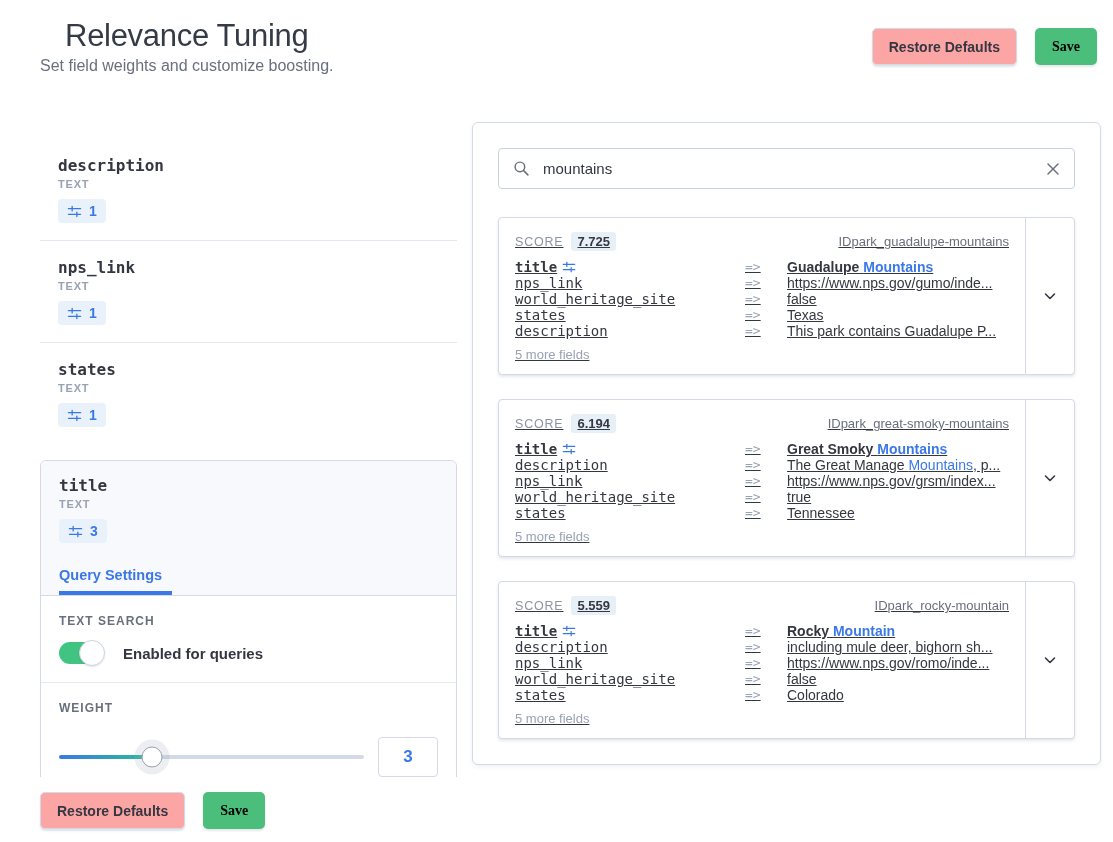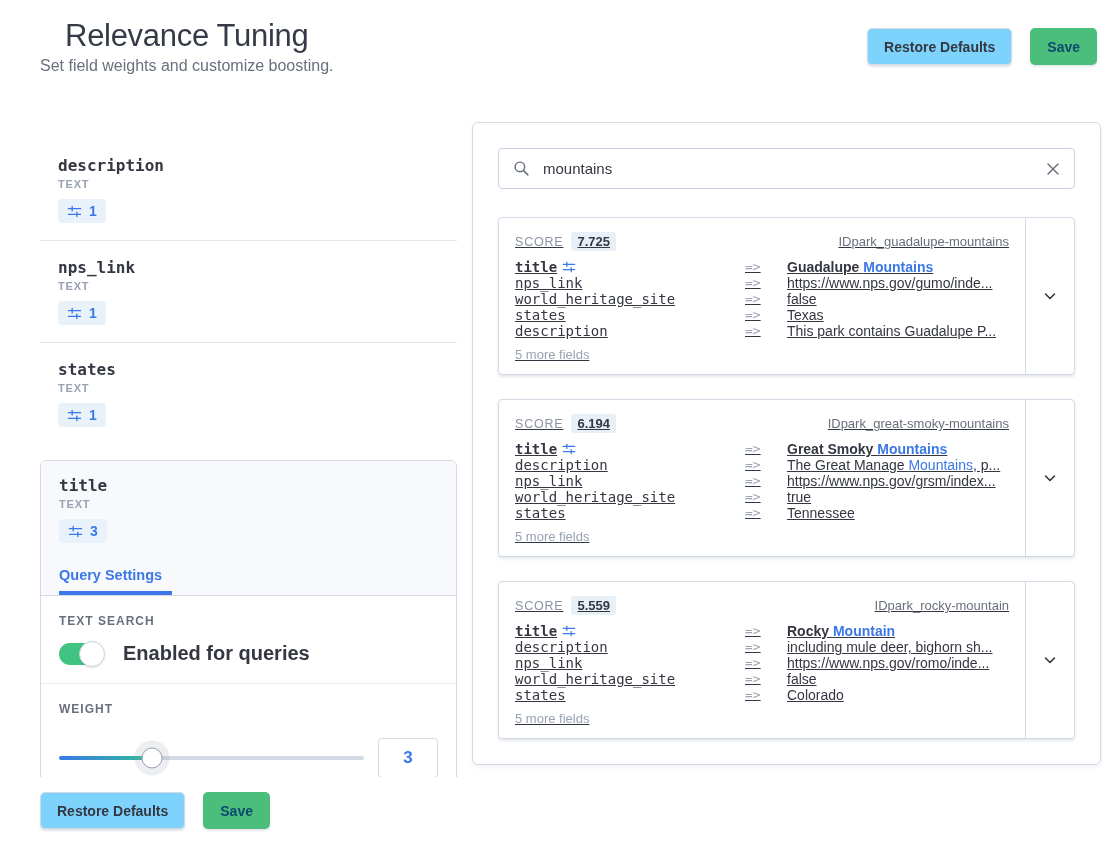--- a/index.html
+++ b/index.html
@@ -10,23 +10,23 @@
   }
 
   
   .page-header { position:absolute; left:40px; top:18px; }
   .page-title { font-size:31px; font-weight:400; color:#353b46; letter-spacing:-0.3px;text-align:center; }
   .page-subtitle { margin-top:3px; font-size:16px; color:#69707d; }
 
   .header-actions { position:absolute; top:28px; right:16px; display:flex; gap:18px; align-items:center; }
   .btn { display:inline-flex; align-items:center; justify-content:center; height:37px; padding:0 16px;
          font-size:14px; font-weight:700; border-radius:5px; cursor:pointer; border:1px solid transparent; }
-  .btn-default { background:#7dd3fc; border-color:#d3dae6; color:#343741;
+  .btn-default { background:#fca5a5; border-color:#d3dae6; color:#343741;
                  box-shadow:0 2px 2px rgba(152,162,179,0.3); }
-  .btn-save { background:var(--button-green,#4CBE7B); color:#0c4a6e; box-shadow:0 2px 2px rgba(152,162,179,0.25); }
+  .btn-save { background:var(--button-green,#4CBE7B); color:#000000; box-shadow:0 2px 2px rgba(152,162,179,0.25);font-family:Liberation Serif, serif; }
 
   
   .left-col { position:absolute; left:40px; top:118px; width:417px; z-index:1; }
   .left-heading { font-size:18px; font-weight:700; color:#343741; }
   .field-list { margin-top:20px; }
   .field-item { padding:17px 0 17px 18px; border-bottom:1px solid #e3e8f0; cursor:pointer; }
   .field-name { font-family:"DejaVu Sans Mono", monospace; font-weight:700; font-size:16px; color:#343741; }
   .field-type { margin-top:3px; font-size:11px; letter-spacing:0.8px; color:#98a2b3; font-weight:600; }
   .weight-badge { margin-top:9px; display:inline-flex; align-items:center; gap:7px;
                   background:var(--badge-bg,#e9f2fb); color:var(--accent-blue,#3b78e7);
@@ -38,21 +38,21 @@
   .fc-header { background:#f8f9fc; padding:15px 18px 0 18px; border-bottom:1px solid #d3dae6; }
   .fc-tab { display:inline-block; margin-top:24px; padding:0 10px 8px 0; color:var(--accent-blue,#3b78e7);
             font-size:14.5px; font-weight:700; border-bottom:4px solid var(--accent-blue,#3b78e7); cursor:pointer; }
   .fc-section { background:#fff; padding:18px; border-bottom:1px solid #e6ebf2; }
   .sec-label { font-size:12px; font-weight:700; letter-spacing:1px; color:#69707d; }
   .toggle-row { margin-top:14px; display:flex; align-items:center; gap:20px; }
   .toggle { position:relative; width:44px; height:22px; border-radius:11px;
             background:var(--toggle-green,#41C482); cursor:pointer; flex:0 0 auto; }
   .toggle-knob { position:absolute; right:-2px; top:-2px; width:26px; height:26px; border-radius:50%;
                  background:#fff; border:1px solid #cbd3e0; box-shadow:0 1px 2px rgba(0,0,0,0.1); }
-  .toggle-label { font-size:20px; font-weight:600; color:#343741;text-align:right; }
+  .toggle-label { font-size:15px; font-weight:600; color:#343741;text-align:right; }
   .slider-row { margin-top:22px; display:flex; align-items:center; gap:14px; }
   .slider { position:relative; flex:1; height:4px; border-radius:2px;
             background:linear-gradient(90deg, var(--accent-blue,#3b78e7) 0%, var(--slider-teal,#2CBE95) 30.5%, #d3dae6 30.5%, #d3dae6 100%);
             cursor:pointer; }
   .slider-thumb { position:absolute; left:30.5%; top:50%; transform:translate(-50%,-50%);
                   width:21px; height:21px; border-radius:50%; background:#fff; border:1.5px solid #98a2b3;
                   box-shadow:0 0 0 7px rgba(152,162,179,0.18); }
   .weight-box { width:60px; height:40px; flex:0 0 auto; display:flex; align-items:center; justify-content:center;
                 border:1px solid #d3dae6; border-radius:4px; background:#fff;
                 color:var(--accent-blue,#3b78e7); font-size:17px; font-weight:700; }

